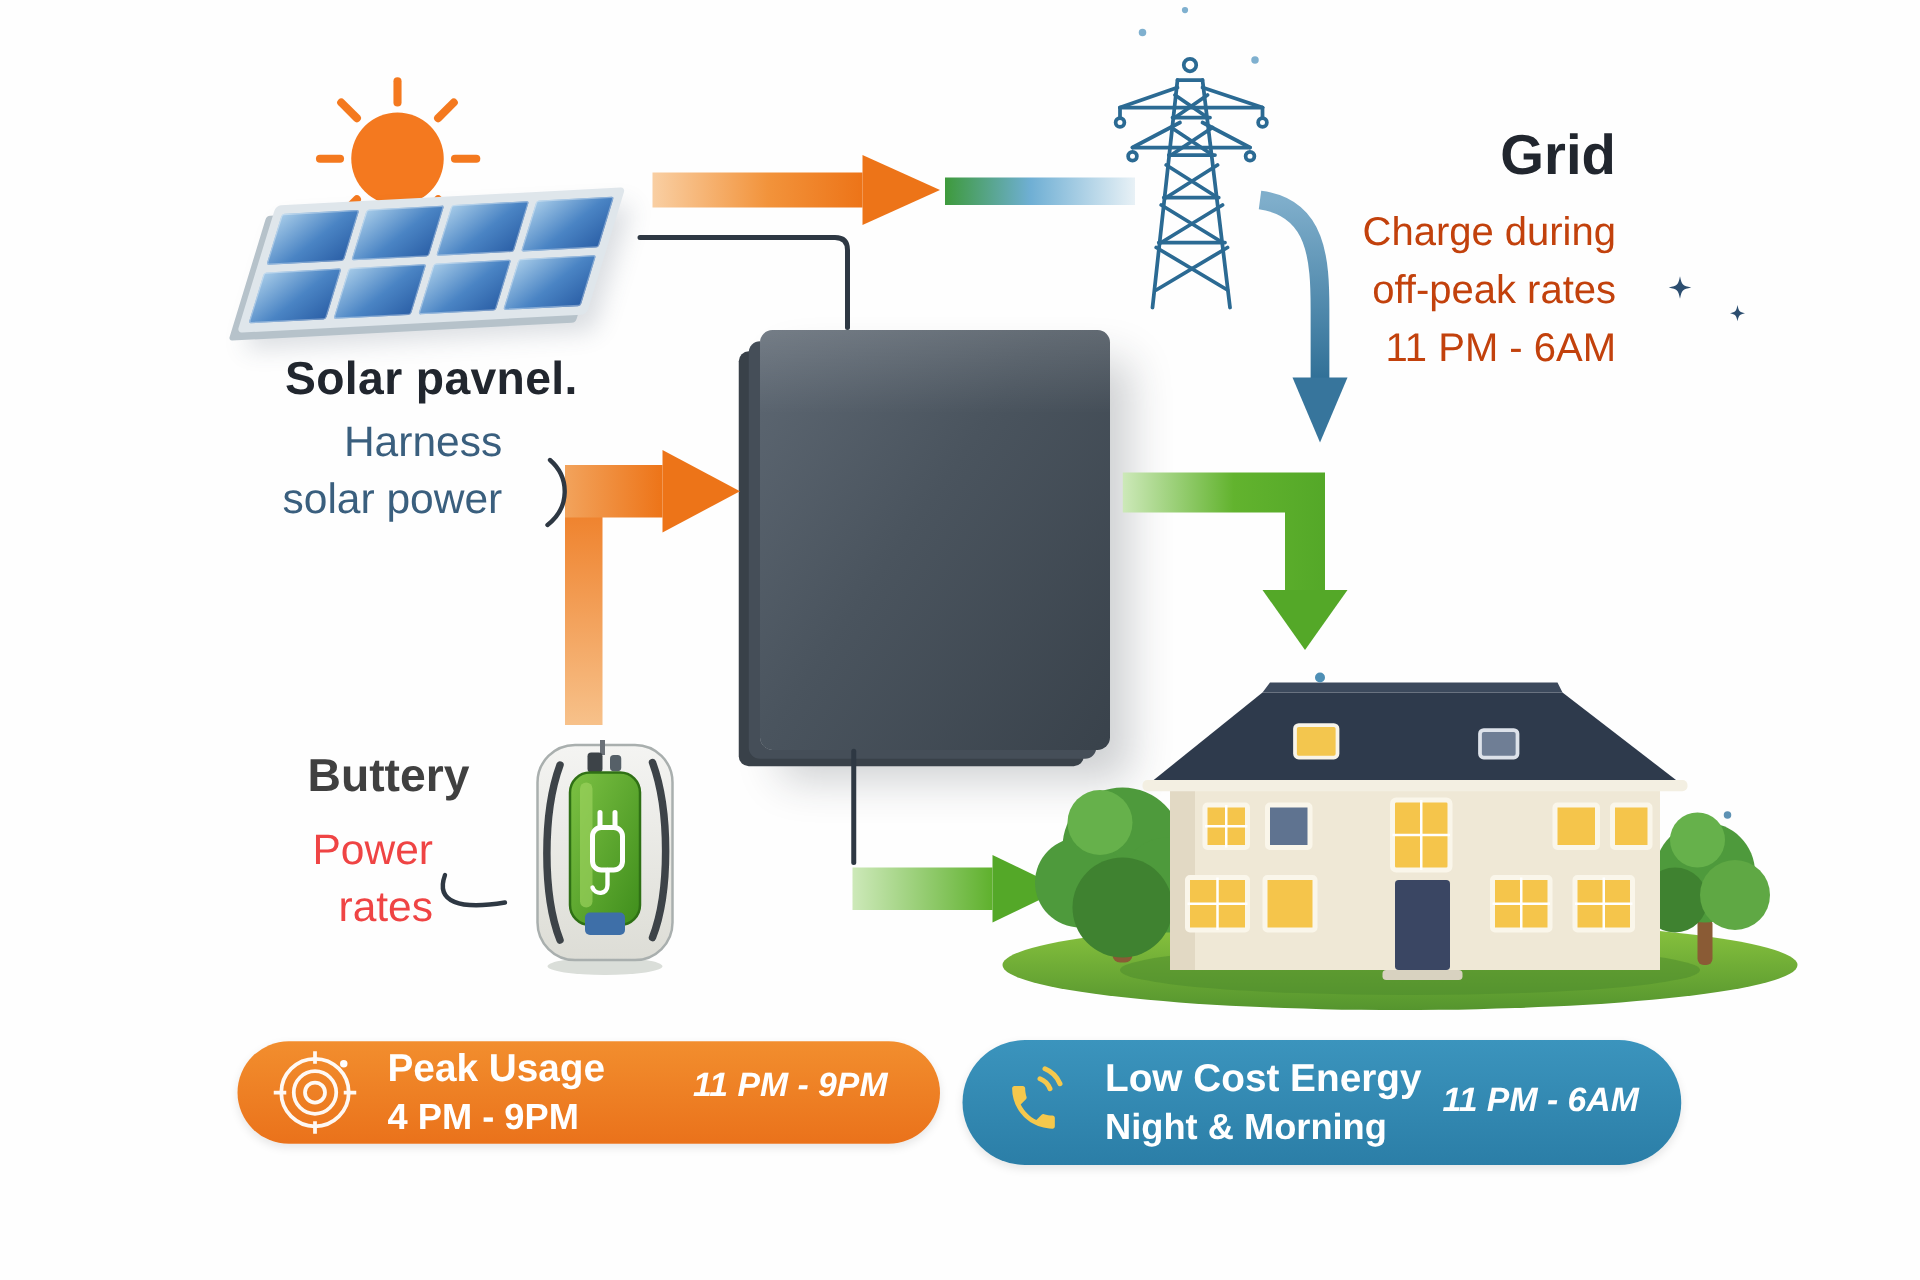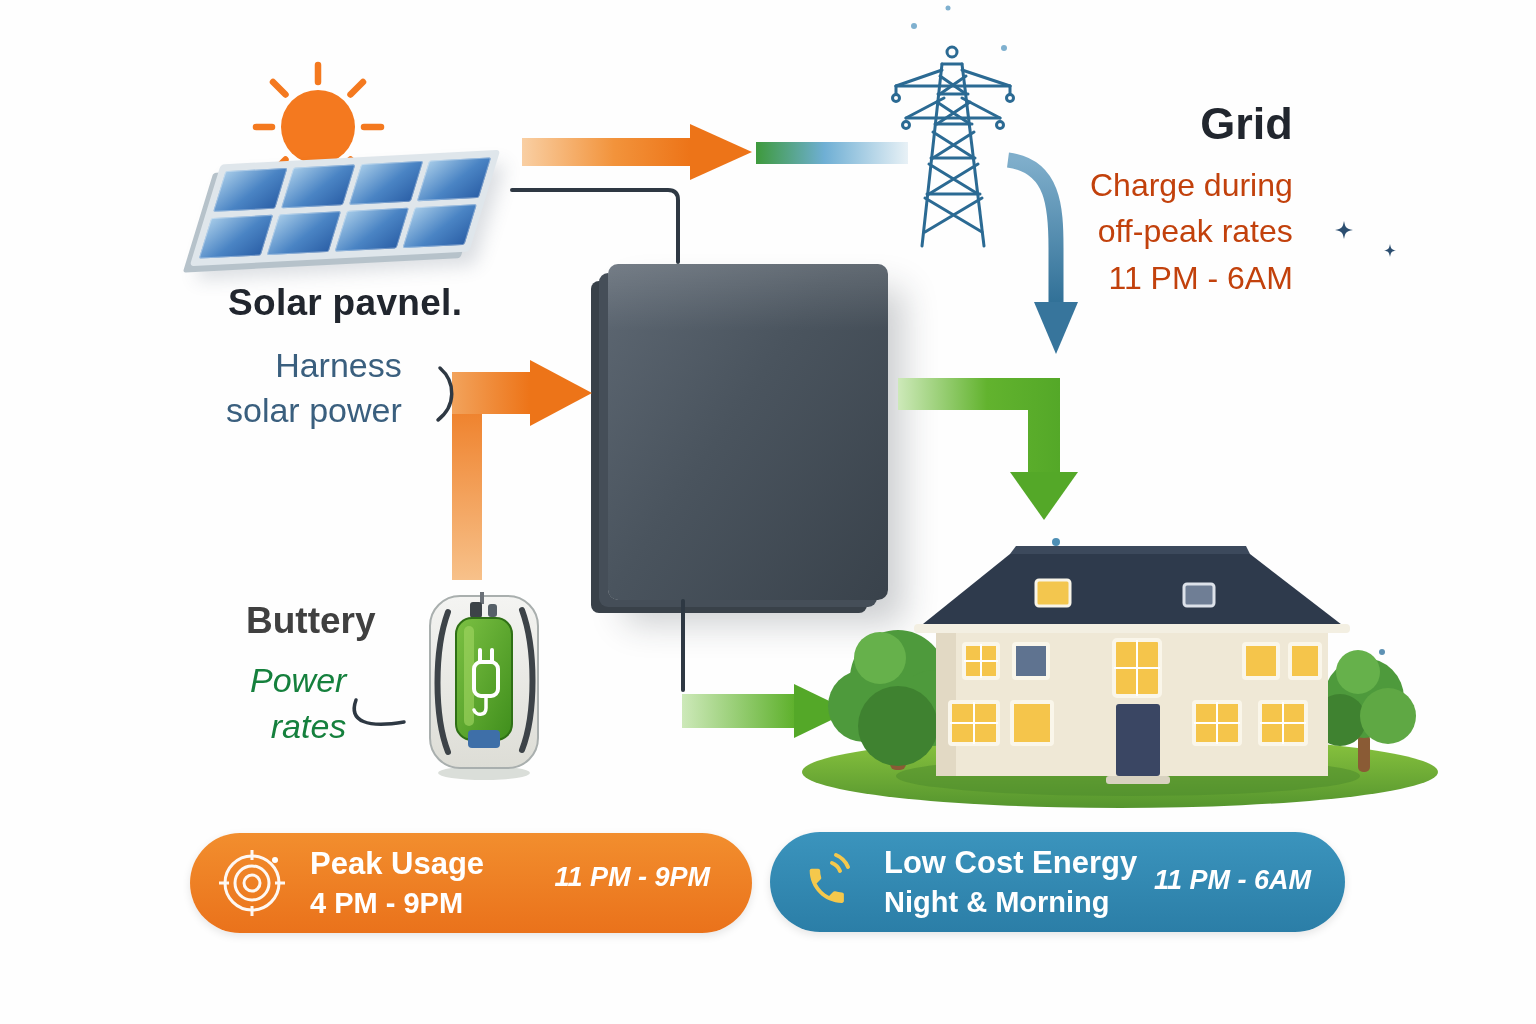--- a/index.html
+++ b/index.html
@@ -4,26 +4,26 @@
 <style>
   * { margin:0; padding:0; box-sizing:border-box; }
   body { background:#ffffff; font-family:"Liberation Sans", sans-serif; }
   .canvas { position:relative; width:1536px; height:1024px; background:#fefefe; overflow:hidden; }
   svg { display:block; }
   .abs { position:absolute; }
 
   
   .label { position:absolute;text-align:right; }
   .solar-title   { left:228px; top:282px; font-size:37px; font-weight:700; color:#21262e; letter-spacing:.3px; }
-  .solar-sub     { left:226px; top:343px; font-size:34px; color:#3a5f7e; line-height:1.32; }
+  .solar-sub     { left:226px; top:332px; font-size:34px; color:#3a5f7e; line-height:1.32; }
   .grid-block    { left:1090px; top:98px; }
   .grid-title    { font-size:45px; font-weight:800; color:#21262e; }
   .grid-sub      { margin-top:12px; font-size:32px; color:#c2410c; line-height:1.45; }
   .buttery-title { left:246px; top:600px; font-size:37px; font-weight:800; color:#404040; }
-  .battery-sub   { left:250px; top:658px; font-size:34px; color:#15803d; line-height:1.35;font-style:italic; }
+  .battery-sub   { left:250px; top:658px; font-size:34px; color:#ef4444; line-height:1.35; }
   .sub-line { display:block; }
 
   
   .panel-wrap { position:absolute; left:205px; top:158px; width:280px; height:100px;
     transform: rotate(-3deg) skewX(-20deg); transform-origin:center;
     background:#dfe6eb; border-radius:4px; padding:7px;
     box-shadow:-6px 7px 0 -1px #b6c2ca, 10px 14px 18px rgba(60,80,100,.18);
     display:grid; grid-template-columns:repeat(4,1fr); grid-template-rows:repeat(2,1fr); gap:6px; }
   .cell { background:linear-gradient(135deg,#a6cbe8 0%,#4a84c4 55%,#2b5fa6 100%); border-radius:2px;
     box-shadow:inset 0 0 0 1px rgba(255,255,255,.35); }
@@ -31,21 +31,21 @@
   
   .battery-box { position:absolute; left:608px; top:264px; width:280px; height:336px; border-radius:10px;
     background:linear-gradient(125deg,#5e6873 0%,#4a545e 45%,#39424b 100%);
     box-shadow:-10px 8px 0 -1px #454e58, -19px 15px 0 -2px #394149, 16px 24px 34px rgba(30,40,50,.22); }
   .battery-box::before { content:""; position:absolute; inset:0; border-radius:10px;
     background:linear-gradient(180deg,rgba(255,255,255,.14),rgba(255,255,255,0) 20%); }
 
   
   .badge { position:absolute; display:flex; align-items:center; color:#fff; border-radius:54px;
     box-shadow:0 3px 8px rgba(0,0,0,.10); }
-  .badge-peak { left:190px; top:833px; width:562px; height:100px;
+  .badge-peak { left:190px; top:833px; width:562px; height:82px;
     background:linear-gradient(180deg,#f28e2e,#ea721b); }
   .badge-low  { left:770px; top:832px; width:575px; height:100px;
     background:linear-gradient(180deg,#3b94bd,#2b7ea7); }
   .badge-icon { flex:none; margin-left:26px; }
   .badge-text { margin-left:22px; line-height:1.18; }
   .b-title { font-size:31px; font-weight:800; }
   .b-sub   { font-size:29px; font-weight:800; margin-top:3px; }
   .b-time  { margin-left:auto; margin-right:42px; font-size:27px; font-weight:700; transform:translateY(-6px);font-style:italic; }
   .badge-low .b-time { transform:translateY(-2px); margin-right:34px; }
 </style>

